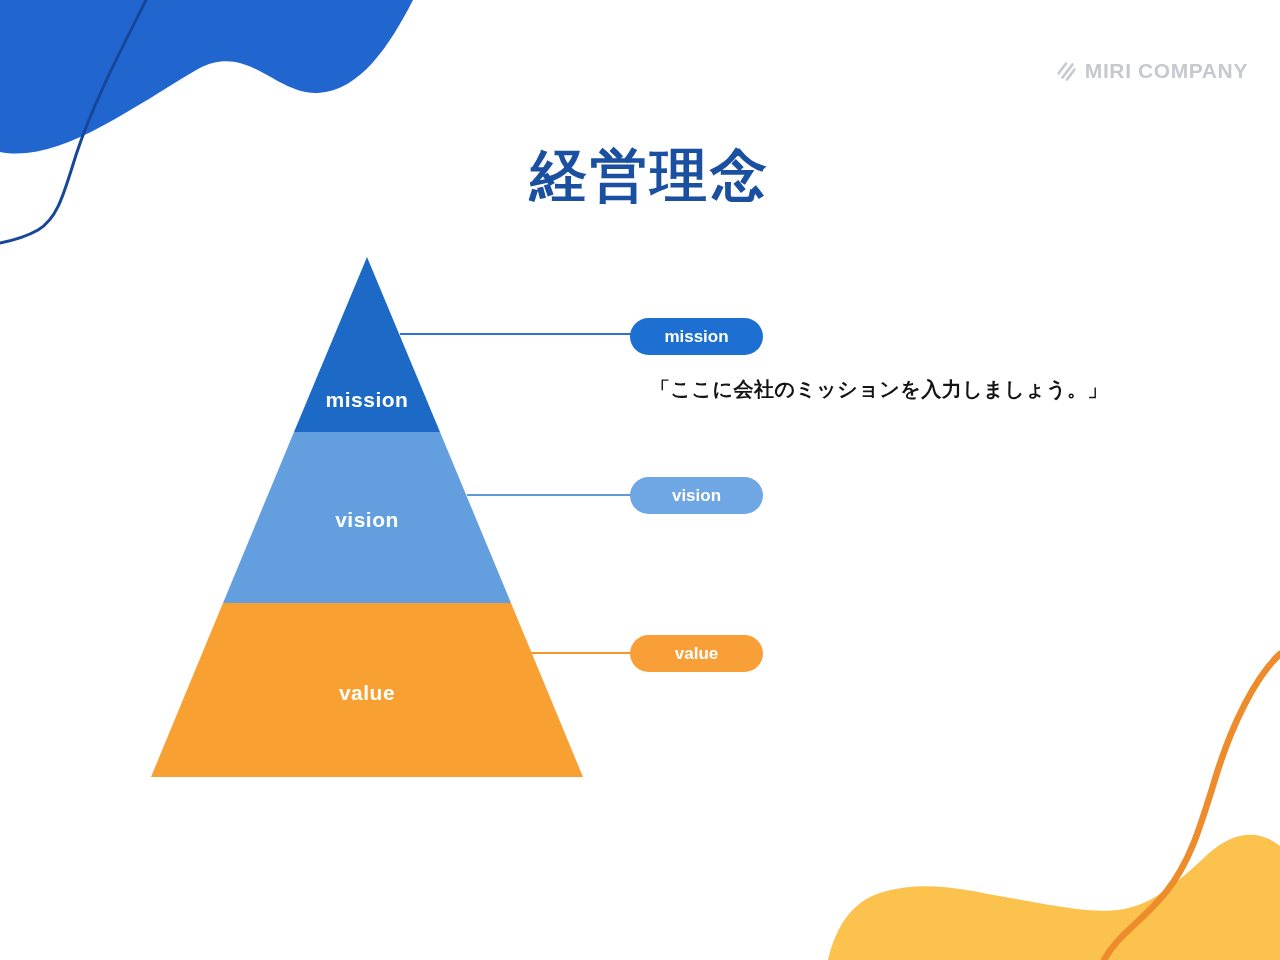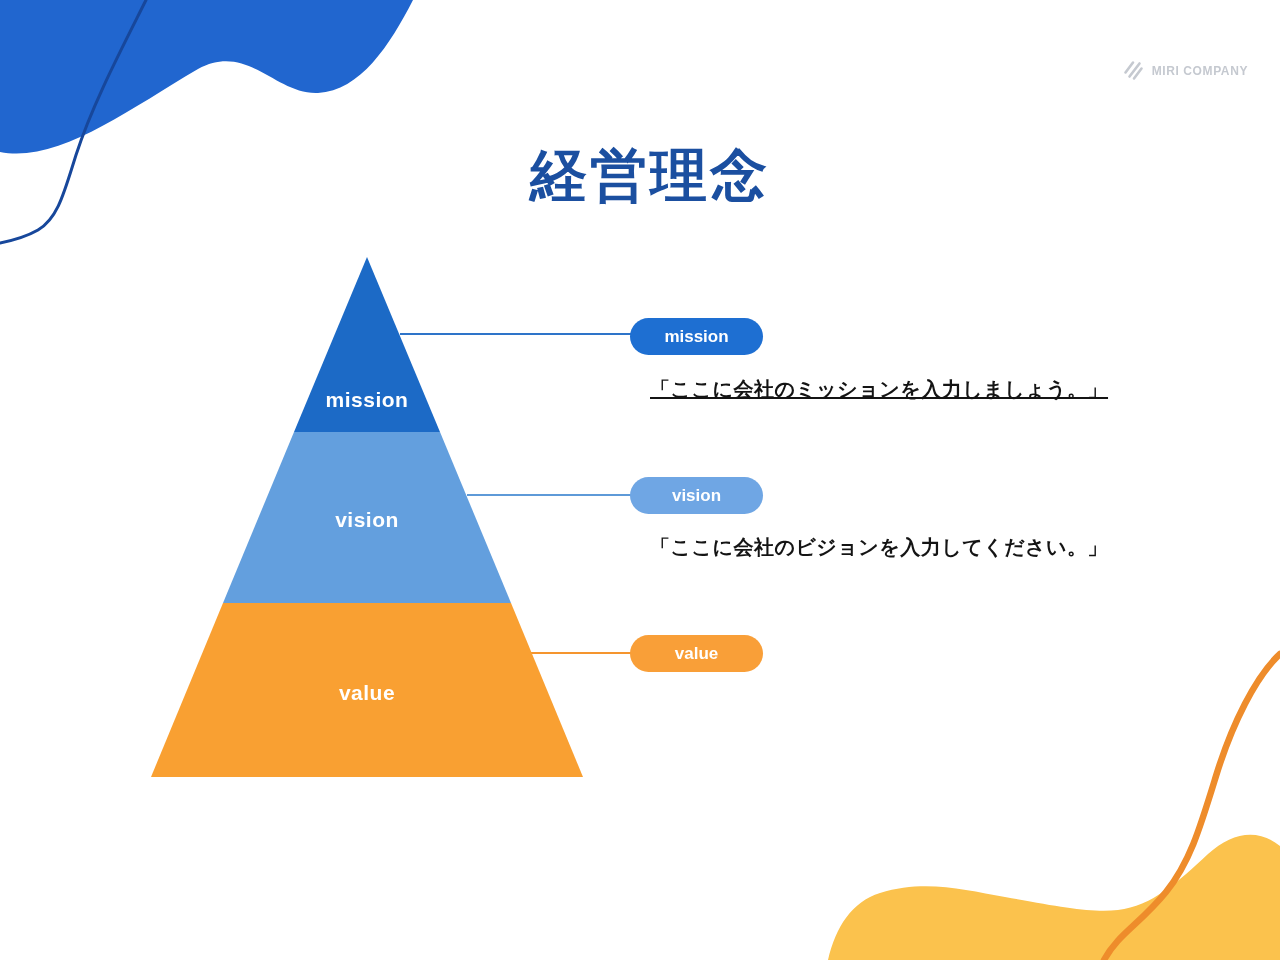--- a/index.html
+++ b/index.html
@@ -11,21 +11,21 @@
     position: relative;
   }
   .slide { position: absolute; inset: 0; width: 1280px; height: 960px; background: #ffffff; }
   .bg-svg { position: absolute; left: 0; top: 0; width: 1280px; height: 960px; display: block; }
 
   .logo {
     position: absolute; top: 59px; right: 32px;
     display: flex; align-items: center; gap: 7px;
   }
   .logo-text {
-    font-size: 12px; font-weight: 600; letter-spacing: 0.6px;
+    font-size: 21px; font-weight: 600; letter-spacing: 0.6px;
     color: #c5c9d0;
   }
 
   .page-title {
     position: absolute; top: 138px; left: 650px; transform: translateX(-50%);
     font-size: 57px; font-weight: 800; letter-spacing: 3px;
     color: #1b4fa0; white-space: nowrap;
   }
 
   .pyr-label {
@@ -42,21 +42,21 @@
     color: #ffffff; font-weight: 700; font-size: 17px;
   }
   .pill.mission { top: 318px; background: #1e6fd2; }
   .pill.vision  { top: 477px; background: #6fa6e4; }
   .pill.value   { top: 635px; background: #f99f38; }
 
   .quote {
     position: absolute; left: 650px; white-space: nowrap;
     font-size: 20px; font-weight: 700; color: #141414; letter-spacing: 0.5px;
   }
-  .quote.mission { top: 376px; text-decoration: underline; }
+  .quote.mission { top: 376px; }
   .quote.vision  { top: 534px; }
 
   .value-list { position: absolute; left: 648px; top: 686px; }
   .value-line { height: 34px; line-height: 34px; white-space: nowrap; font-size: 19px; }
   .vl-label { font-weight: 700; color: #141414; }
   .vl-text  { font-weight: 400; color: #3e3e3e; }
 </style>
 </head>
 <body>
 
@@ -96,16 +96,15 @@
 
   <div class="pyr-label mission">mission</div>
   <div class="pyr-label vision">vision</div>
   <div class="pyr-label value">value</div>
 
   <div class="pill mission">mission</div>
   <div class="pill vision">vision</div>
   <div class="pill value">value</div>
 
   <div class="quote mission">「ここに会社のミッションを入力しましょう。」</div>
-  <div class="quote vision">「ここに会社のビジョンを入力してください。」</div>
 
 
 </div>
 
 </body></html>

